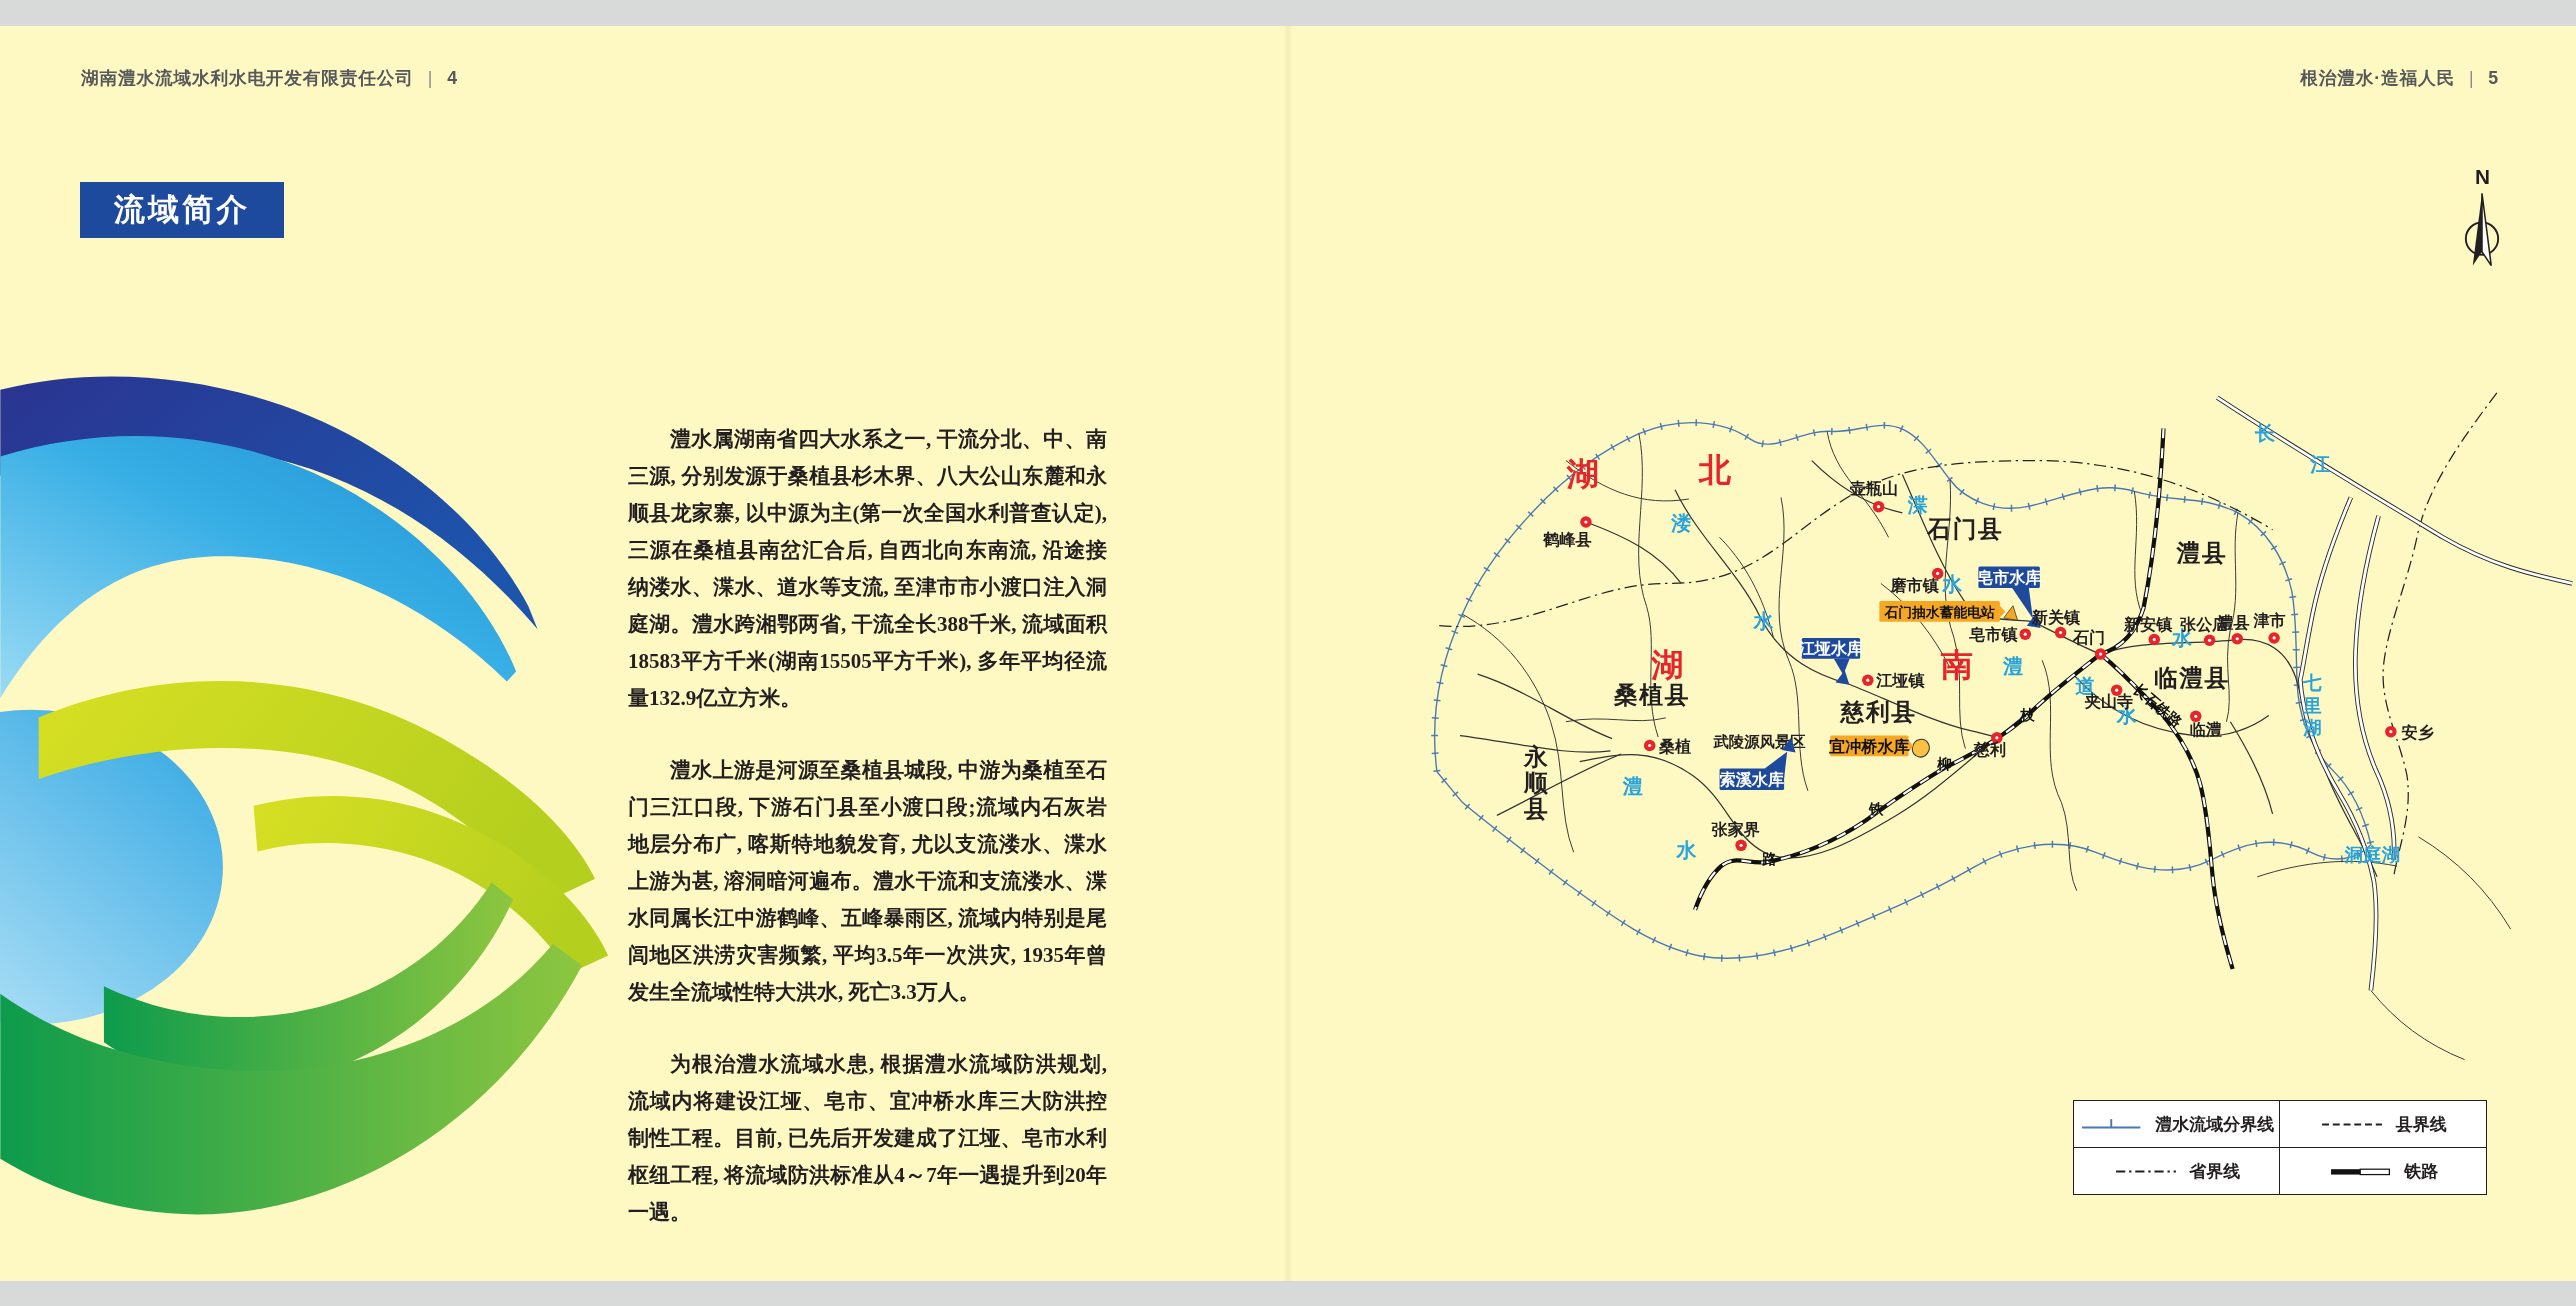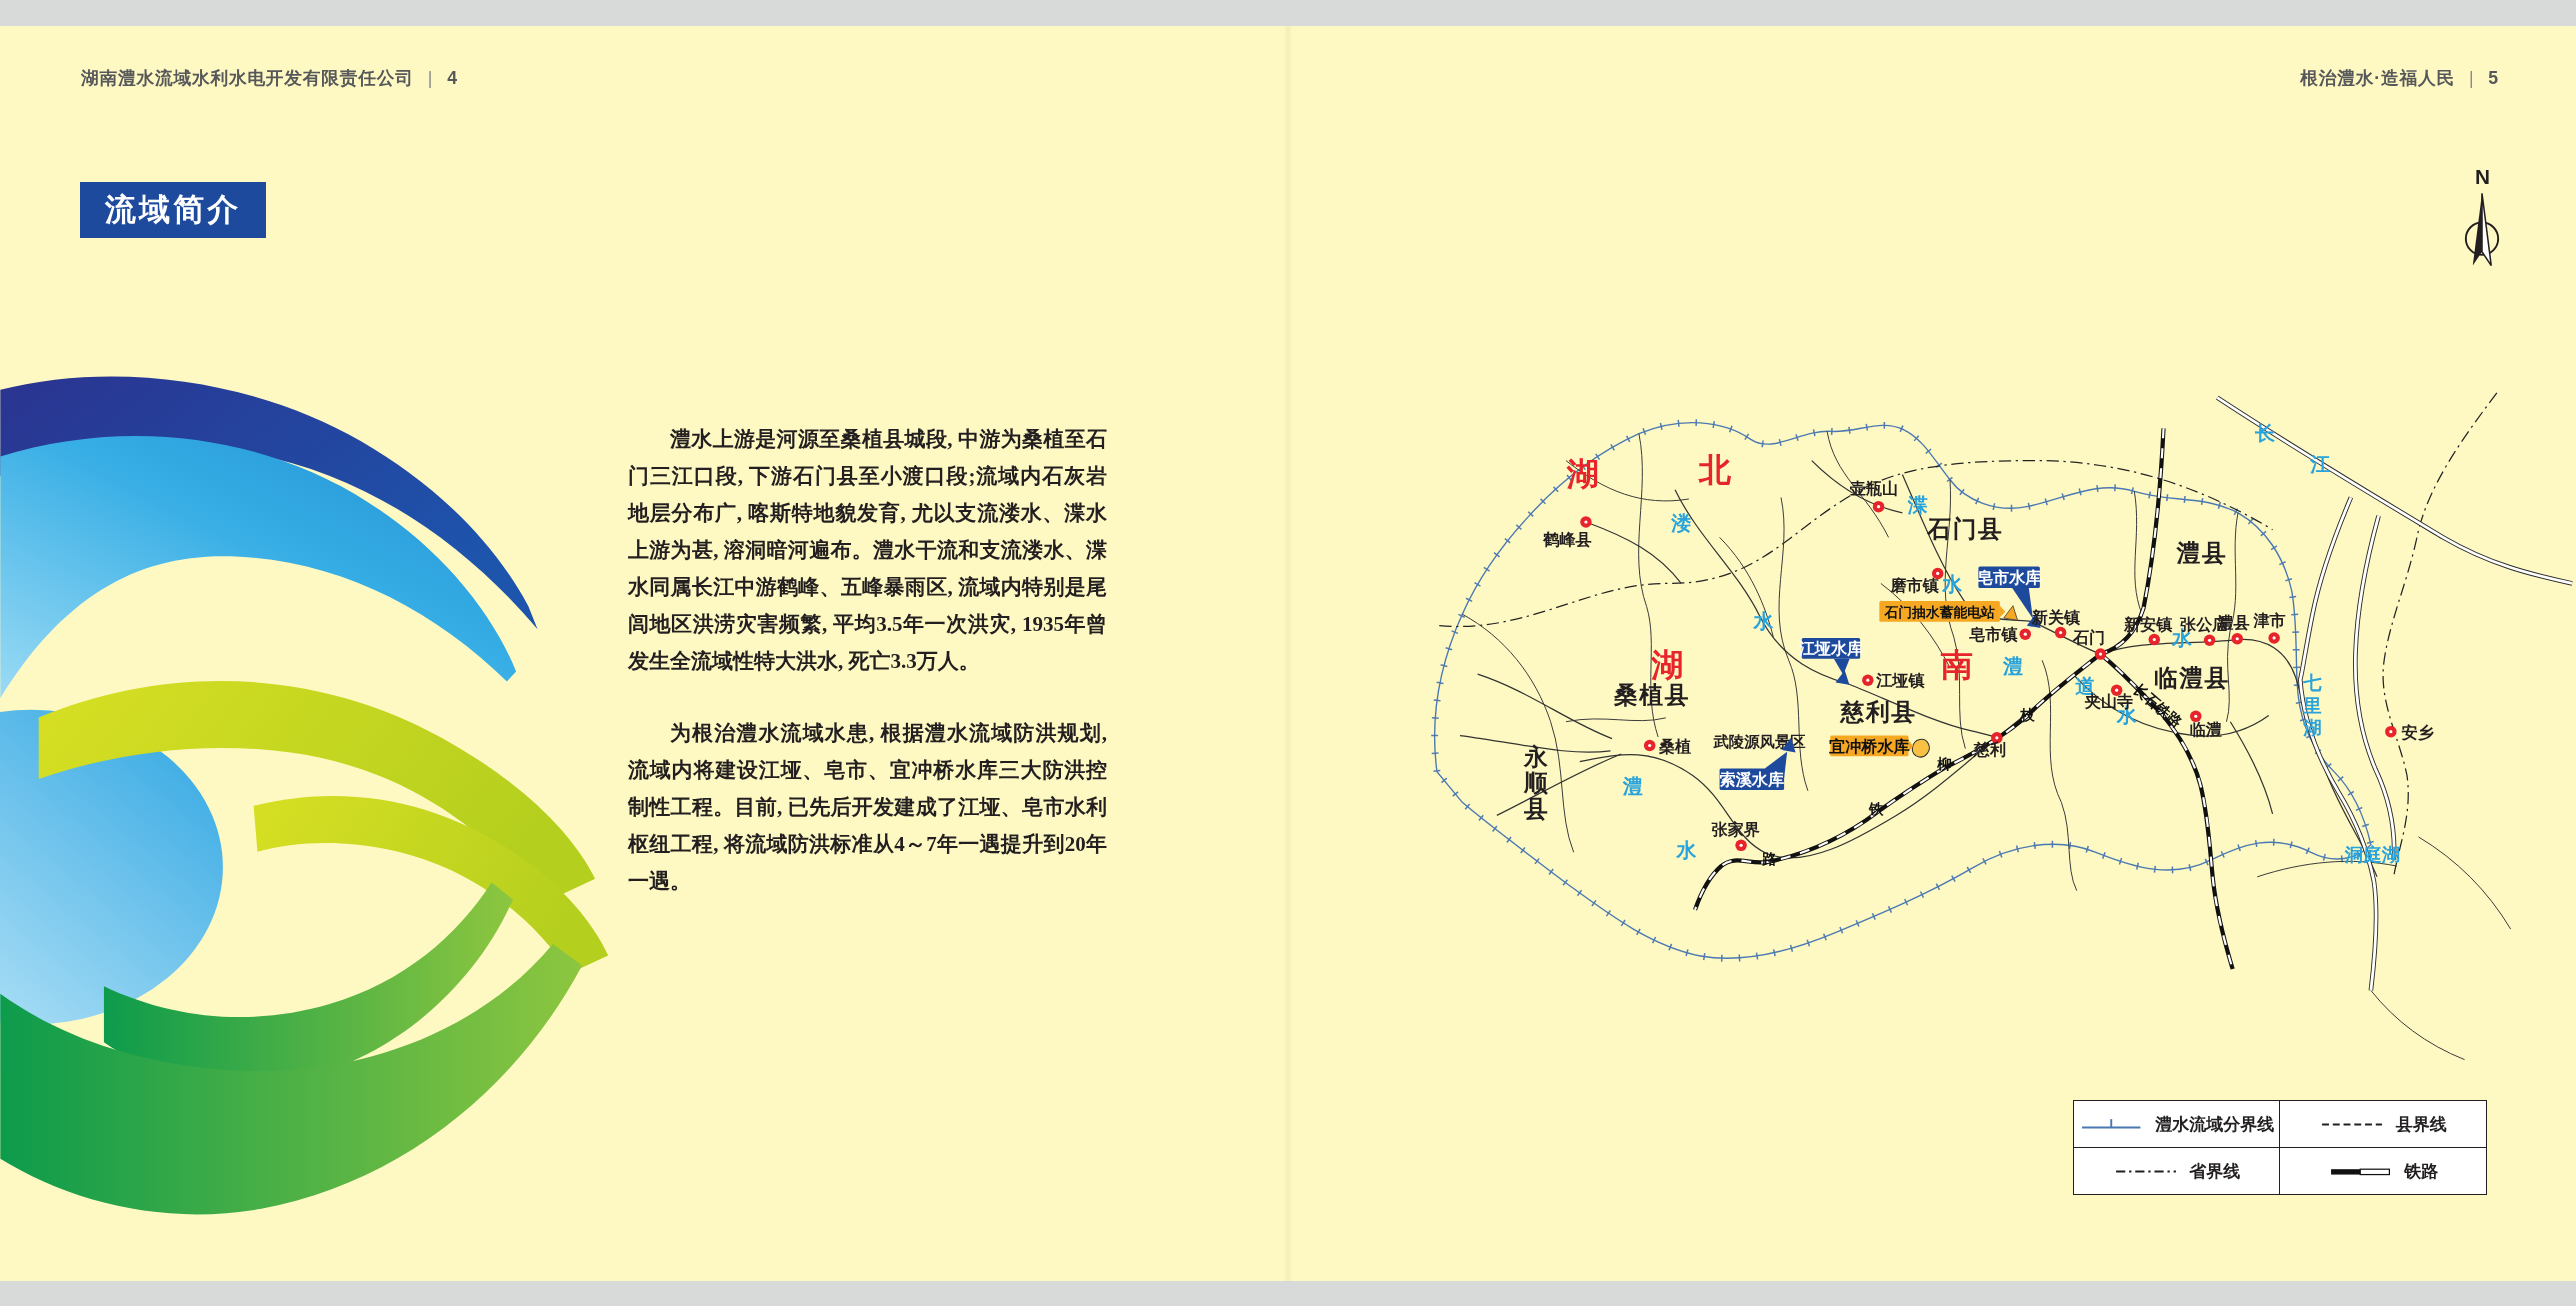--- a/index.html
+++ b/index.html
@@ -15,21 +15,21 @@
   .fold{position:absolute;top:26px;bottom:25px;left:1284px;width:7.7px;
         background:linear-gradient(90deg,rgba(0,0,0,0) 0%,rgba(0,0,0,.05) 50%,rgba(0,0,0,0) 100%);}
 
   .page-header{position:absolute;top:66px;font-size:17.7px;font-weight:bold;color:var(--header);
                letter-spacing:0.8px;white-space:nowrap;}
   .ph-left{left:81px;}
   .ph-right{right:77px;text-align:right;}
   .ph-sep{display:inline-block;margin:0 14px;font-weight:normal;color:#8a8b8d;}
 
   .section-title{position:absolute;left:80px;top:182px;background:var(--accent);color:#fff;
-                 font-size:31px;font-weight:bold;padding:7px 25px;letter-spacing:3.1px;}
+                 font-size:31px;font-weight:bold;padding:7px 34px;letter-spacing:3.1px;}
 
   .body-text{position:absolute;left:628px;top:421px;width:479px;color:var(--ink);
              font-family:"Liberation Serif","DejaVu Serif",serif;font-weight:700;
              font-size:21px;line-height:37px;text-align:justify;}
   .body-text p{margin:0 0 35px 0;text-indent:2em;}
 
   .map-title{position:absolute;left:1674px;top:175px;width:630px;text-align:center;
              color:var(--accent);font-size:35px;font-weight:bold;letter-spacing:2.3px;}
 
   .logo-svg{position:absolute;left:0;top:376px;}
@@ -117,20 +117,21 @@
     <path fill="url(#gNavy)" d="M 0,18 C 150,-20 330,5 470,85 C 560,137 640,210 688,300 L 700,330 C 600,212 470,125 320,100 C 200,80 85,95 0,130 Z"></path>
     <path fill="url(#gBlue)" d="M 0,105 C 160,55 340,75 480,165 C 570,222 640,305 672,385 L 660,398 C 560,300 430,235 290,235 C 175,235 80,290 0,420 Z"></path>
     <ellipse fill="url(#gEye)" cx="40" cy="640" rx="250" ry="205"></ellipse>
     <path fill="url(#gYellow)" d="M 50,445 C 230,370 430,385 590,480 C 680,532 745,595 775,655 L 705,688 C 640,595 540,525 420,498 C 300,472 165,485 50,525 Z"></path>
     <path fill="url(#gYellow)" d="M 330,560 C 460,528 580,558 680,628 C 735,668 772,712 792,755 L 742,778 C 690,700 610,640 510,618 C 445,604 385,606 335,620 Z"></path>
     <path fill="url(#gGreen)" d="M 135,795 C 225,838 330,848 430,818 C 525,790 595,730 640,660 L 668,682 C 618,795 515,885 395,915 C 305,937 210,920 135,868 Z"></path>
     <path fill="url(#gGreen)" d="M 0,805 C 70,855 160,890 270,902 C 450,922 620,860 720,740 L 758,768 C 672,930 520,1052 340,1085 C 215,1107 95,1078 0,1020 Z"></path>
   </svg>
 
   <div class="body-text">
+    <p>澧水属湖南省四大水系之一, 干流分北、中、南三源, 分别发源于桑植县杉木界、八大公山东麓和永顺县龙家寨, 以中源为主(第一次全国水利普查认定), 三源在桑植县南岔汇合后, 自西北向东南流, 沿途接纳溇水、渫水、道水等支流, 至津市市小渡口注入洞庭湖。澧水跨湘鄂两省, 干流全长388千米, 流域面积18583平方千米(湖南15505平方千米), 多年平均径流量132.9亿立方米。</p>
     <p>澧水上游是河源至桑植县城段, 中游为桑植至石门三江口段, 下游石门县至小渡口段;流域内石灰岩地层分布广, 喀斯特地貌发育, 尤以支流溇水、渫水上游为甚, 溶洞暗河遍布。澧水干流和支流溇水、渫水同属长江中游鹤峰、五峰暴雨区, 流域内特别是尾闾地区洪涝灾害频繁, 平均3.5年一次洪灾, 1935年曾发生全流域性特大洪水, 死亡3.3万人。</p>
     <p>为根治澧水流域水患, 根据澧水流域防洪规划, 流域内将建设江垭、皂市、宜冲桥水库三大防洪控制性工程。目前, 已先后开发建成了江垭、皂市水利枢纽工程, 将流域防洪标准从4～7年一遇提升到20年一遇。</p>
   </div>
 
 
   <svg class="compass" width="54" height="127" viewBox="0 0 70 165">
     <text class="compass-n" x="26" y="26">N</text>
     <circle cx="35" cy="97" r="21" fill="none" stroke="#231f20" stroke-width="2.5"></circle>
     <polygon points="35,38 23,132 35,114" fill="#231f20"></polygon>
     <polygon points="35,38 47,132 35,114" fill="#fff" stroke="#231f20" stroke-width="2"></polygon>

